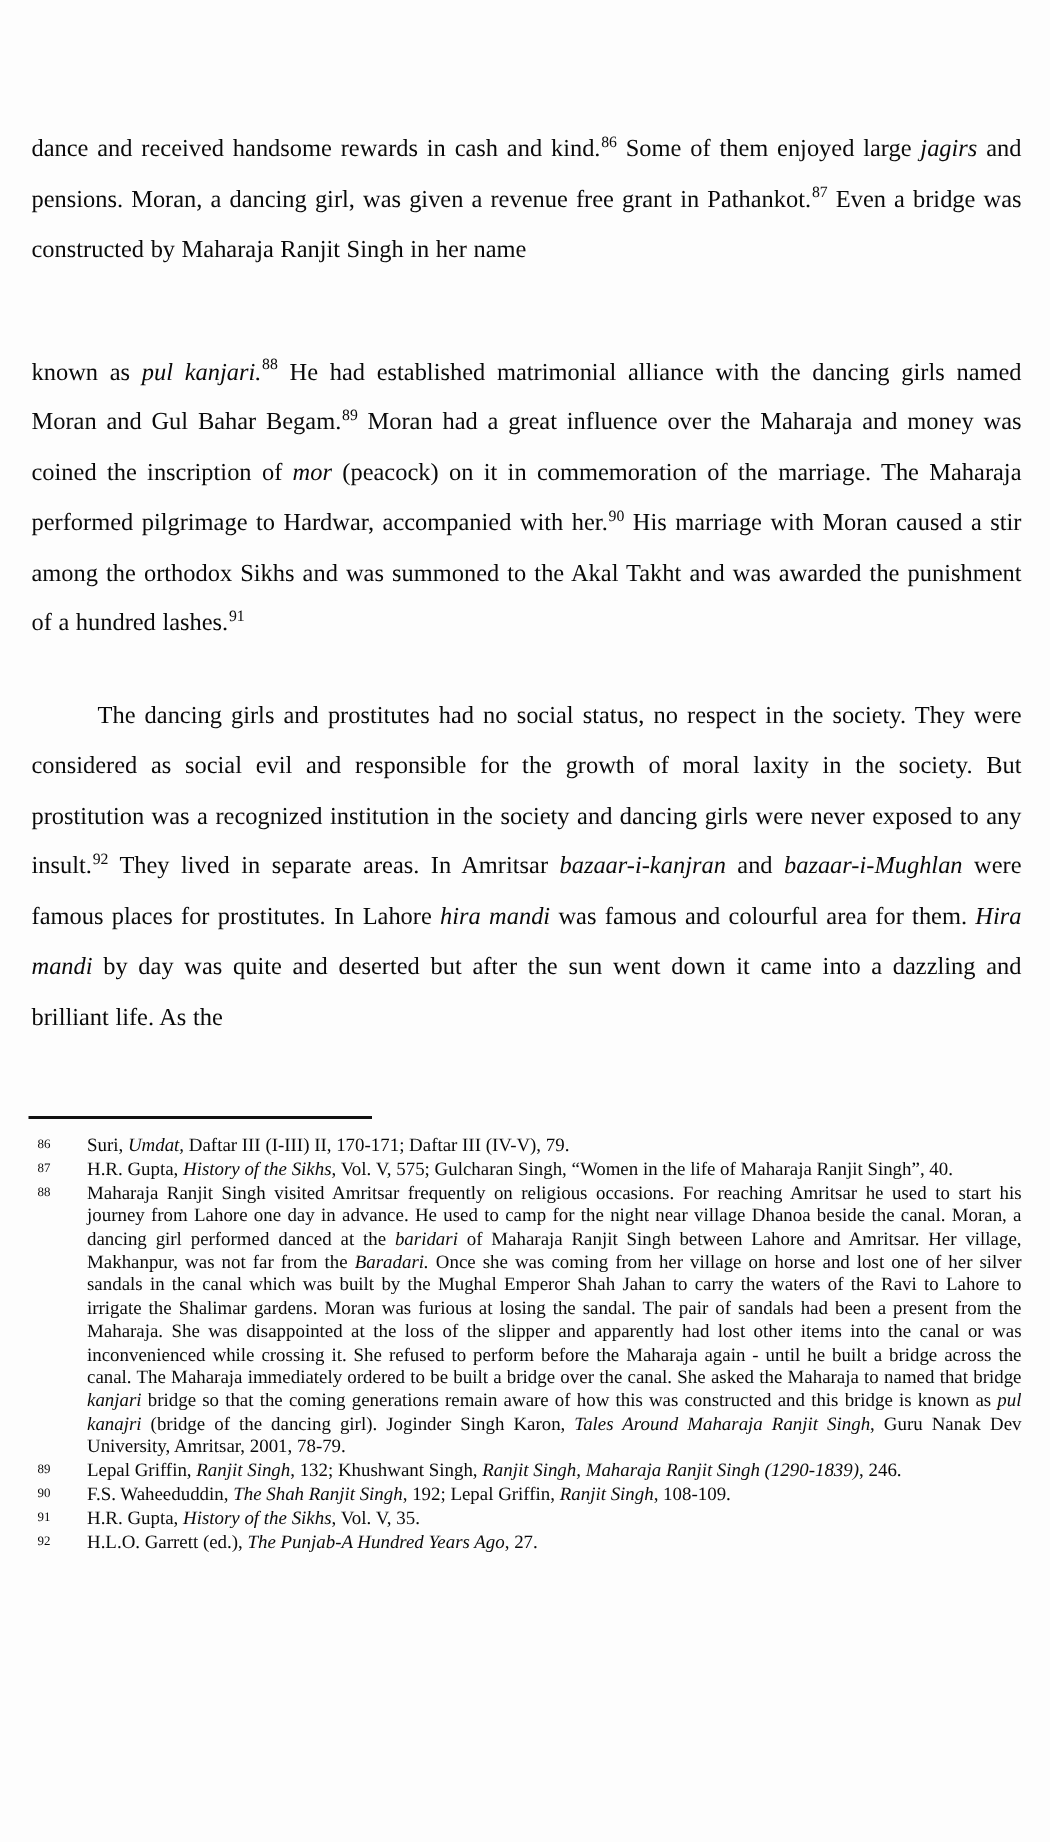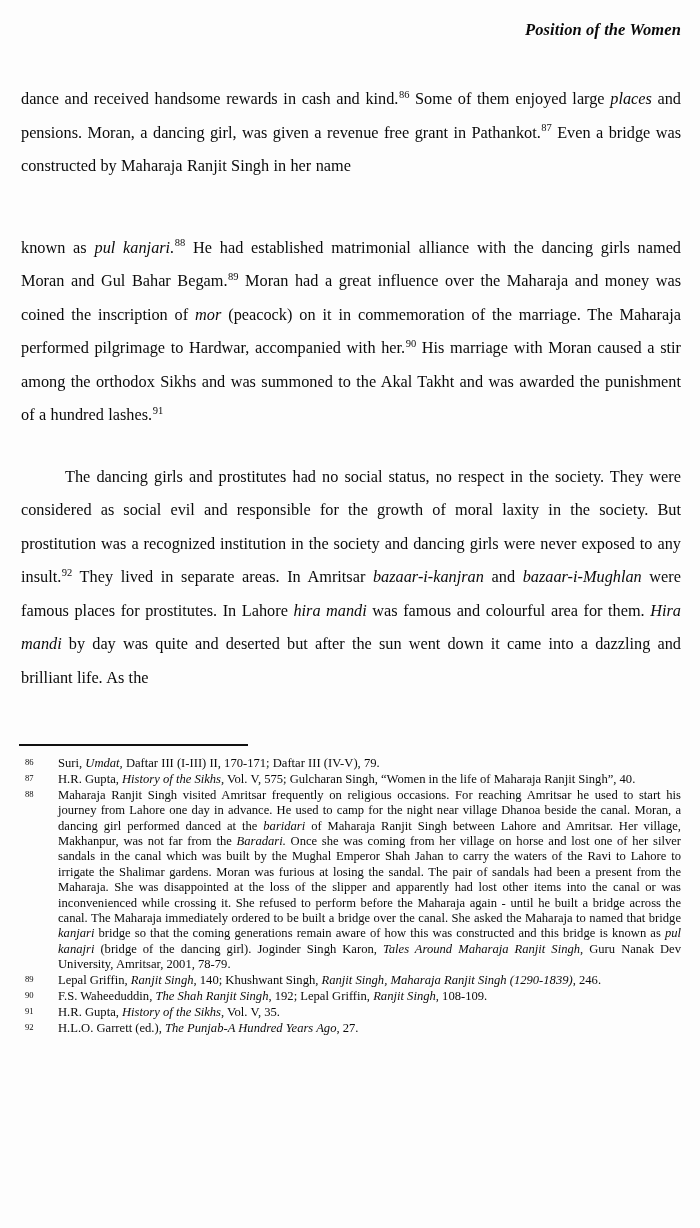--- a/index.html
+++ b/index.html
@@ -111,24 +111,23 @@
     width: 700px;
     text-align: center;
     font-size: 15.5px;
   }
 </style>
 </head>
 <body>
 
 <div class="page">
 
-  <div class="running-head">Position of the Women</div>
 
   <div class="body-block">
-    <p class="para"><span>dance and received handsome rewards in cash and kind.</span><sup class="fn">86</sup><span> Some of them enjoyed large </span><span class="it">places</span><span> and pensions. Moran, a dancing girl, was given a revenue free grant in Pathankot.</span><sup class="fn">87</sup><span> Even a bridge was constructed by Maharaja Ranjit Singh in her name</span></p>
+    <p class="para"><span>dance and received handsome rewards in cash and kind.</span><sup class="fn">86</sup><span> Some of them enjoyed large </span><span class="it">jagirs</span><span> and pensions. Moran, a dancing girl, was given a revenue free grant in Pathankot.</span><sup class="fn">87</sup><span> Even a bridge was constructed by Maharaja Ranjit Singh in her name</span></p>
     <div class="para-gap-big"></div>
     <p class="para"><span>known as </span><span class="it">pul kanjari.</span><sup class="fn">88</sup><span> He had established matrimonial alliance with the dancing girls named Moran and Gul Bahar Begam.</span><sup class="fn">89</sup><span> Moran had a great influence over the Maharaja and money was coined the inscription of </span><span class="it">mor</span><span> (peacock) on it in commemoration of the marriage. The Maharaja performed pilgrimage to Hardwar, accompanied with her.</span><sup class="fn">90</sup><span> His marriage with Moran caused a stir among the orthodox Sikhs and was summoned to the Akal Takht and was awarded the punishment of a hundred lashes.</span><sup class="fn">91</sup></p>
     <div class="para-gap-med"></div>
     <p class="para indented"><span>The dancing girls and prostitutes had no social status, no respect in the society. They were considered as social evil and responsible for the growth of moral laxity in the society. But prostitution was a recognized institution in the society and dancing girls were never exposed to any insult.</span><sup class="fn">92</sup><span> They lived in separate areas. In Amritsar </span><span class="it">bazaar-i-kanjran</span><span> and </span><span class="it">bazaar-i-Mughlan</span><span> were famous places for prostitutes. In Lahore </span><span class="it">hira mandi</span><span> was famous and colourful area for them. </span><span class="it">Hira mandi</span><span> by day was quite and deserted but after the sun went down it came into a dazzling and brilliant life. As the</span></p>
   </div>
 
   <div class="fn-rule"></div>
 
   <div class="footnotes">
       <div class="fn-item nojustify">
@@ -138,21 +137,21 @@
       <div class="fn-item nojustify">
         <span class="fn-num">87</span>
         <span class="fn-text"><span>H.R. Gupta, </span><span class="it">History of the Sikhs</span><span>, Vol. V, 575; Gulcharan Singh, “Women in the life of Maharaja Ranjit Singh”, 40.</span></span>
       </div>
       <div class="fn-item">
         <span class="fn-num">88</span>
         <span class="fn-text"><span>Maharaja Ranjit Singh visited Amritsar frequently on religious occasions. For reaching Amritsar he used to start his journey from Lahore one day in advance. He used to camp for the night near village Dhanoa beside the canal. Moran, a dancing girl performed danced at the </span><span class="it">baridari</span><span> of Maharaja Ranjit Singh between Lahore and Amritsar. Her village, Makhanpur, was not far from the </span><span class="it">Baradari.</span><span> Once she was coming from her village on horse and lost one of her silver sandals in the canal which was built by the Mughal Emperor Shah Jahan to carry the waters of the Ravi to Lahore to irrigate the Shalimar gardens. Moran was furious at losing the sandal. The pair of sandals had been a present from the Maharaja. She was disappointed at the loss of the slipper and apparently had lost other items into the canal or was inconvenienced while crossing it. She refused to perform before the Maharaja again - until he built a bridge across the canal. The Maharaja immediately ordered to be built a bridge over the canal. She asked the Maharaja to named that bridge </span><span class="it">kanjari</span><span> bridge so that the coming generations remain aware of how this was constructed and this bridge is known as </span><span class="it">pul kanajri</span><span> (bridge of the dancing girl). Joginder Singh Karon, </span><span class="it">Tales Around Maharaja Ranjit Singh</span><span>, Guru Nanak Dev University, Amritsar, 2001, 78-79.</span></span>
       </div>
       <div class="fn-item nojustify">
         <span class="fn-num">89</span>
-        <span class="fn-text"><span>Lepal Griffin, </span><span class="it">Ranjit Singh</span><span>, 140; Khushwant Singh, </span><span class="it">Ranjit Singh, Maharaja Ranjit Singh (1290-1839)</span><span>, 246.</span></span>
+        <span class="fn-text"><span>Lepal Griffin, </span><span class="it">Ranjit Singh</span><span>, 132; Khushwant Singh, </span><span class="it">Ranjit Singh, Maharaja Ranjit Singh (1290-1839)</span><span>, 246.</span></span>
       </div>
       <div class="fn-item nojustify">
         <span class="fn-num">90</span>
         <span class="fn-text"><span>F.S. Waheeduddin, </span><span class="it">The Shah Ranjit Singh</span><span>, 192; Lepal Griffin, </span><span class="it">Ranjit Singh</span><span>, 108-109.</span></span>
       </div>
       <div class="fn-item nojustify">
         <span class="fn-num">91</span>
         <span class="fn-text"><span>H.R. Gupta, </span><span class="it">History of the Sikhs</span><span>, Vol. V, 35.</span></span>
       </div>
       <div class="fn-item nojustify">

